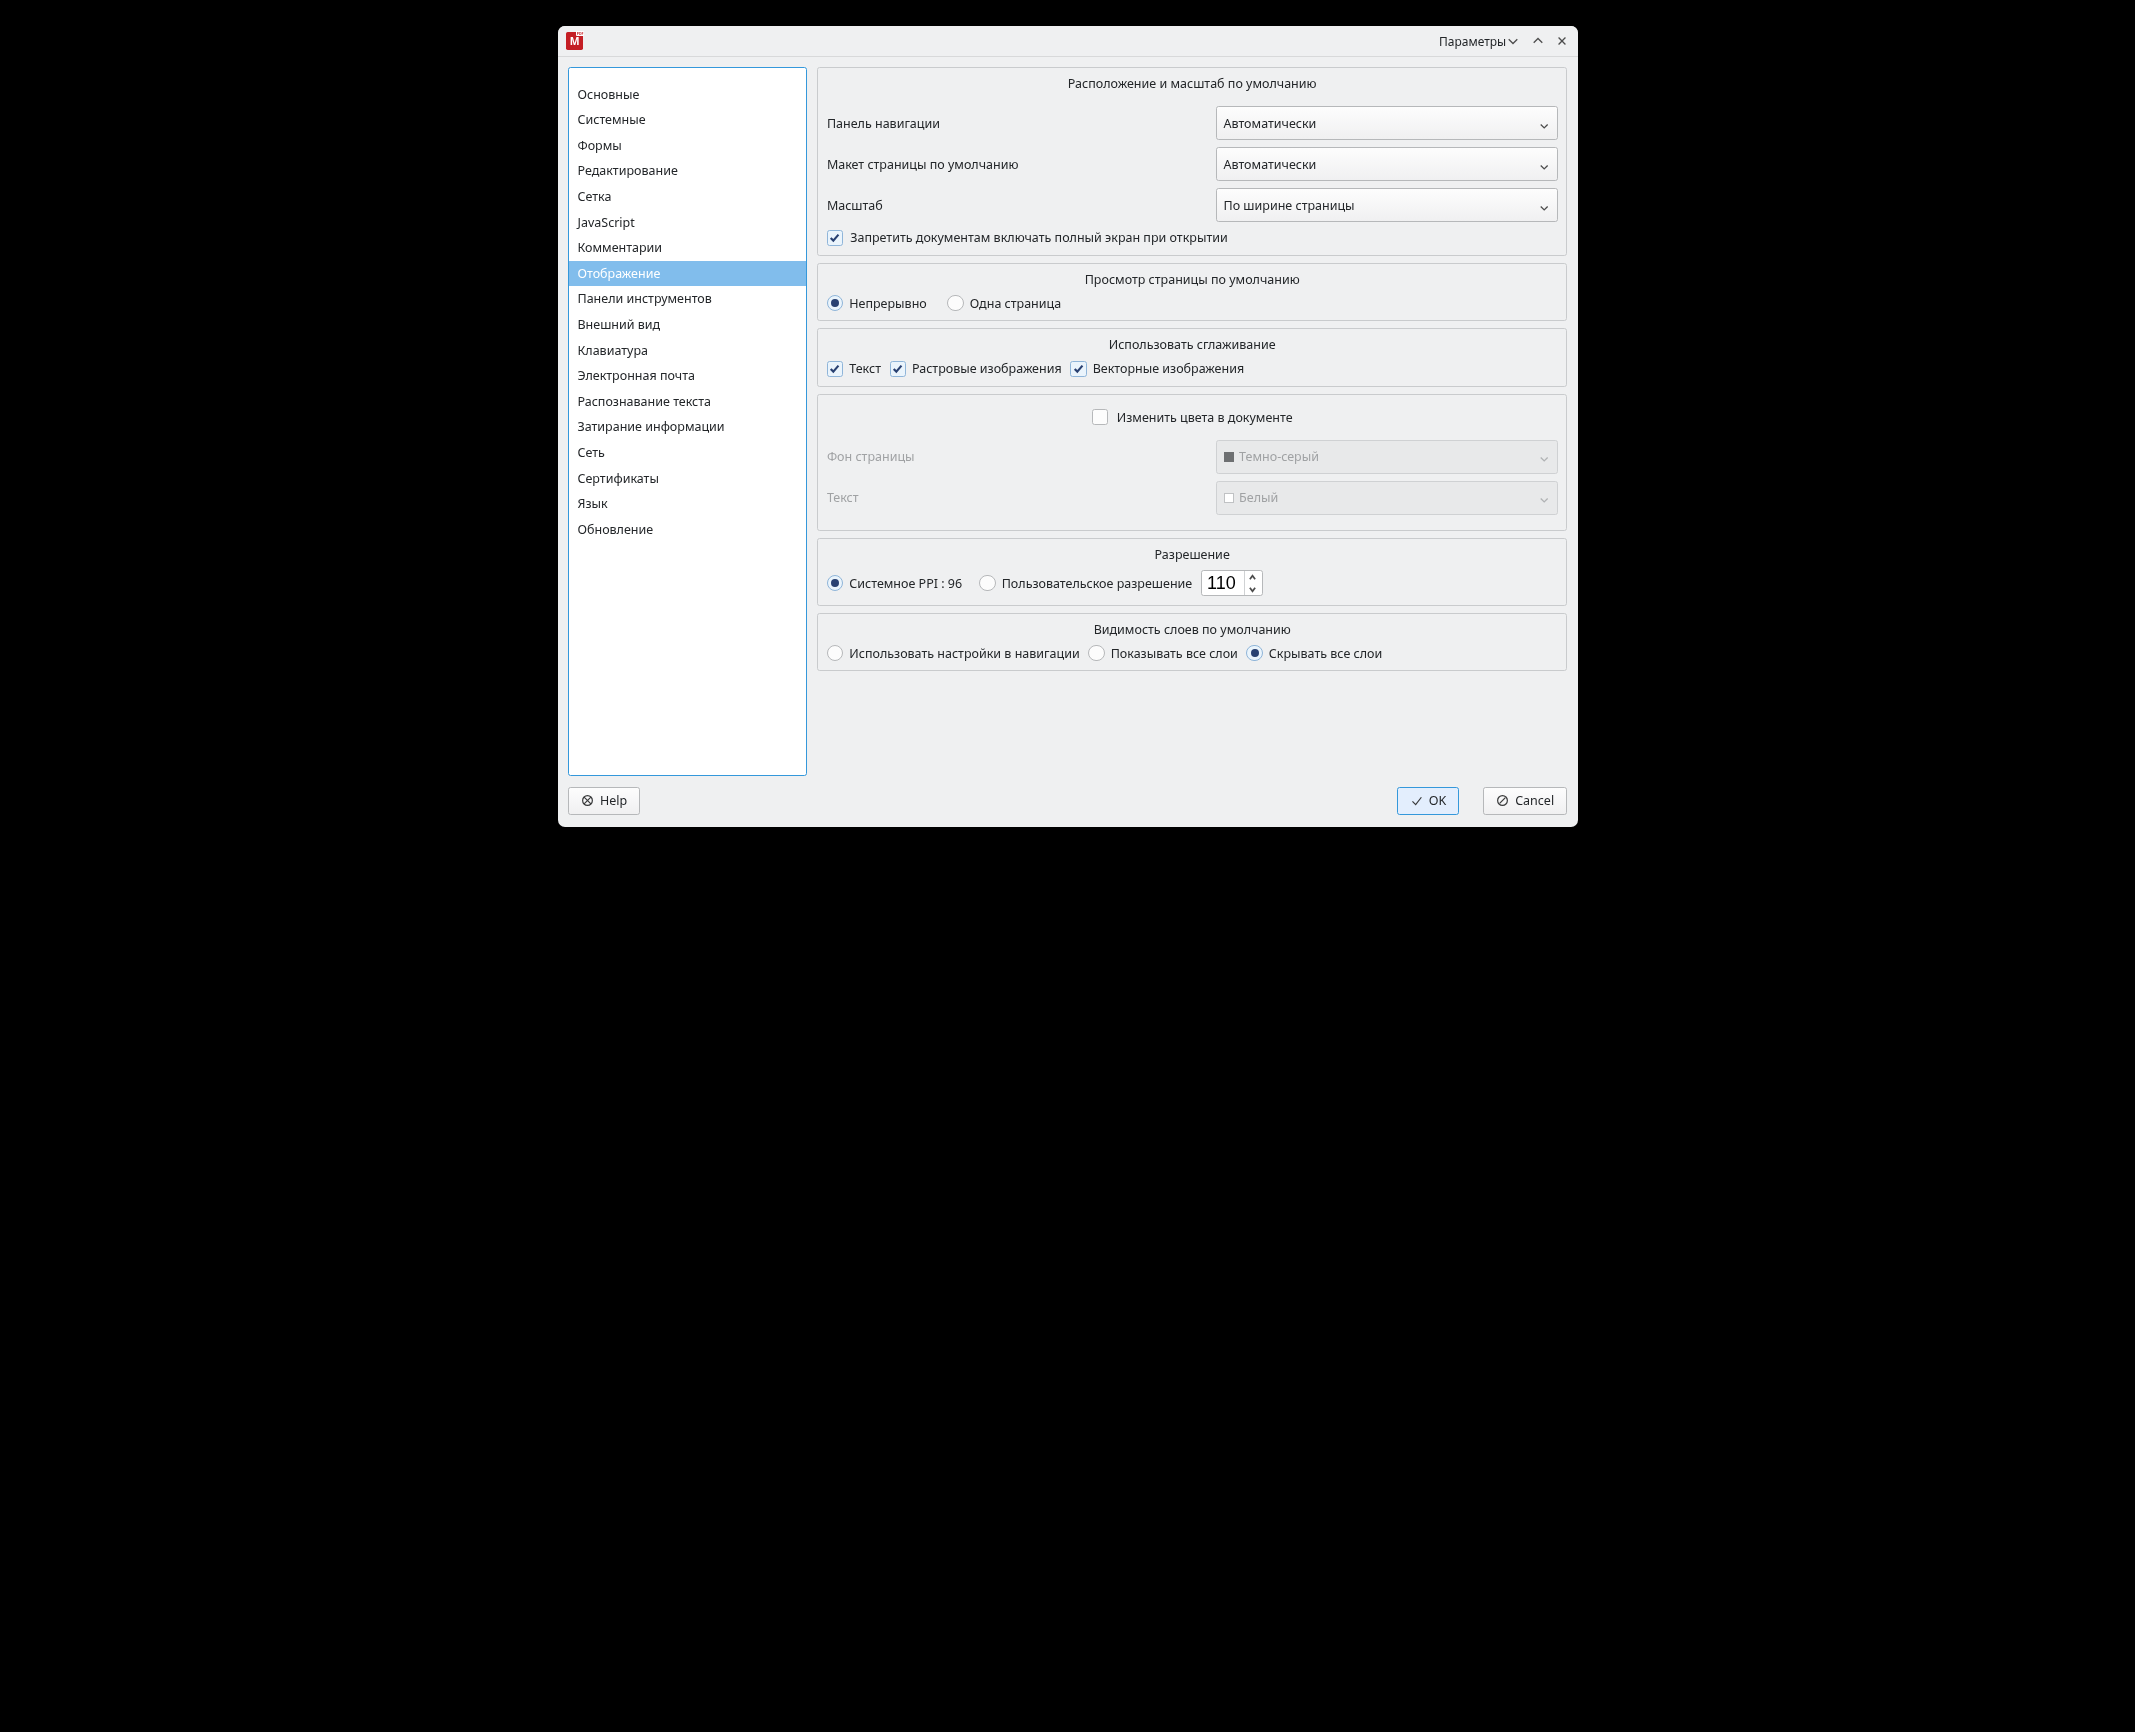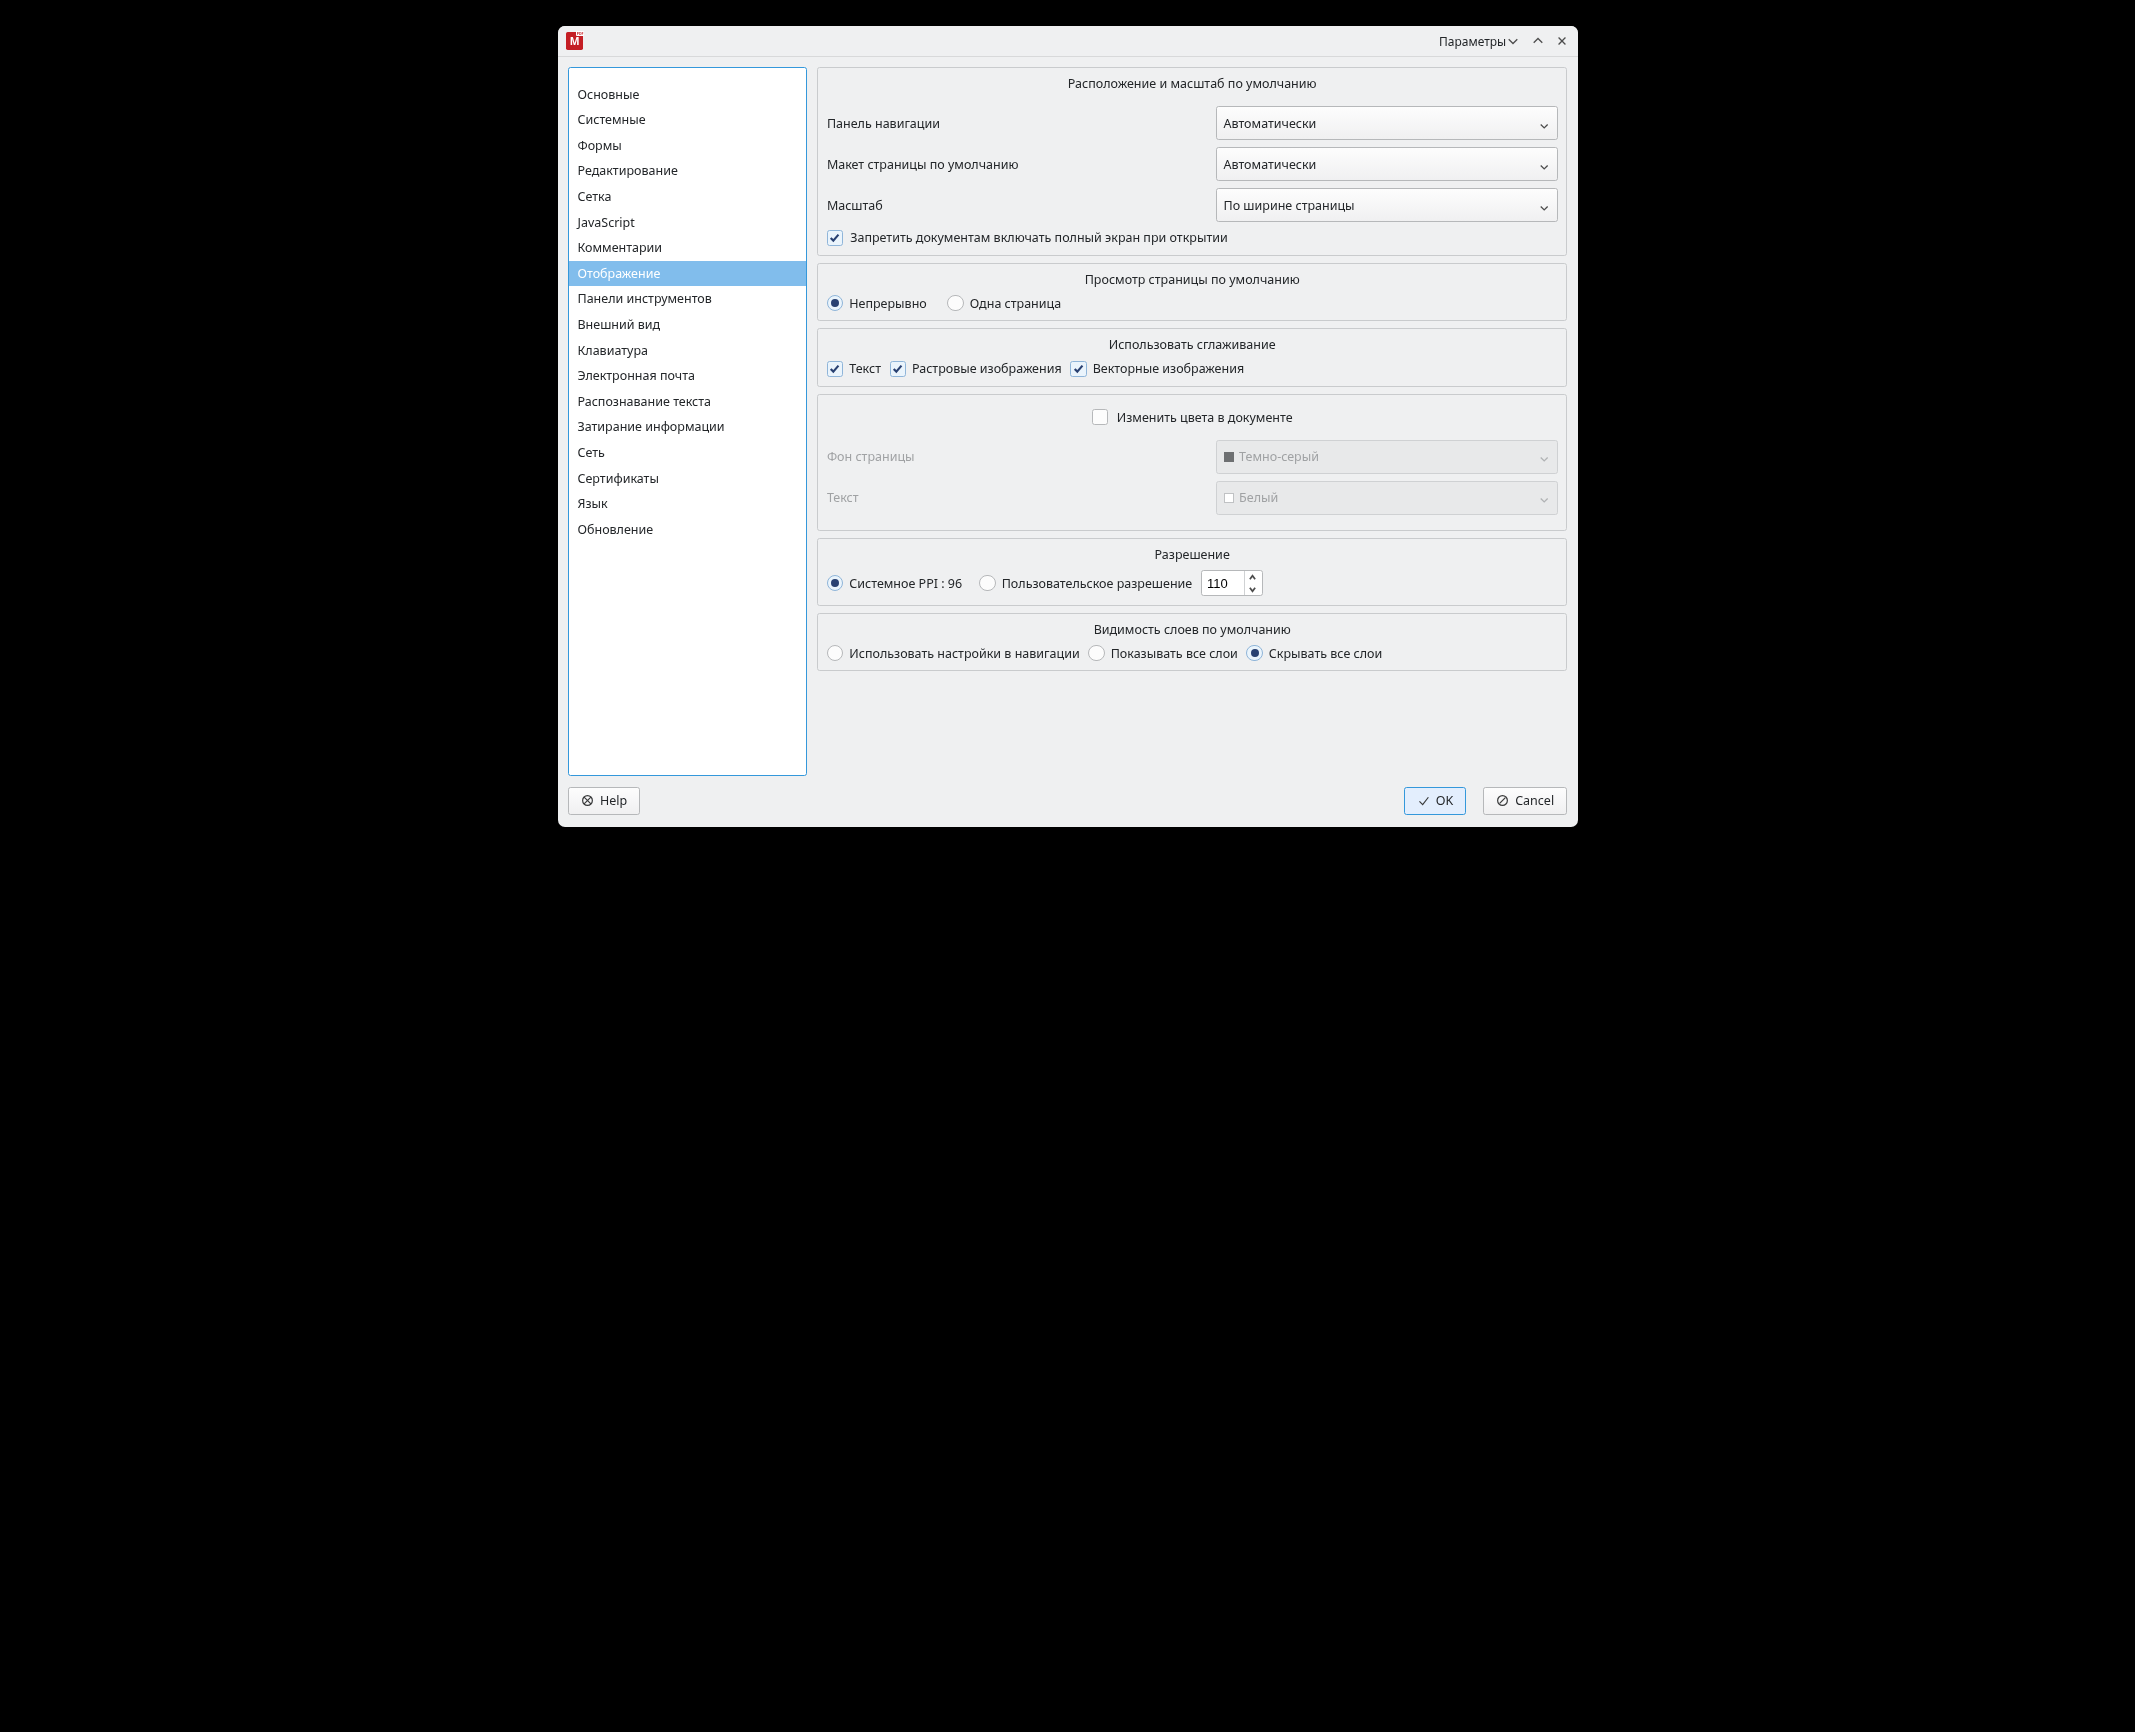--- a/index.html
+++ b/index.html
@@ -245,21 +245,21 @@
       border-radius: 2.6px;
       width: 62px;
       height: 26px;
       background: #fff;
       overflow: hidden;
     }
     .spinbox input {
       border: none;
       width: 42px;
       padding: 0 5.2px;
-      font-size: 13px;
+      font-size: 18px;
       outline: none;
       background: transparent;
     }
     .spinbox .spinbtns {
       display: flex;
       flex-direction: column;
       border-left: 0.9px solid #d0d2d4;
       width: 17.3px;
       height: 100%;
     }
@@ -273,21 +273,21 @@
     .spinbox .spinbtn svg {
       width: 7px;
       height: 7px;
       stroke: #4d4d4d;
       stroke-width: 2;
       fill: none;
     }
     .footer {
       display: flex;
       padding: 0 10.4px 12px 10.4px;
-      gap: 17px;
+      gap: 24px;
       align-items: center;
     }
     .footer .spacer {
       flex: 1;
     }
     .btn {
       height: 28px;
       padding: 0 12px;
       border: 0.9px solid #b6b8ba;
       border-radius: 2.6px;

